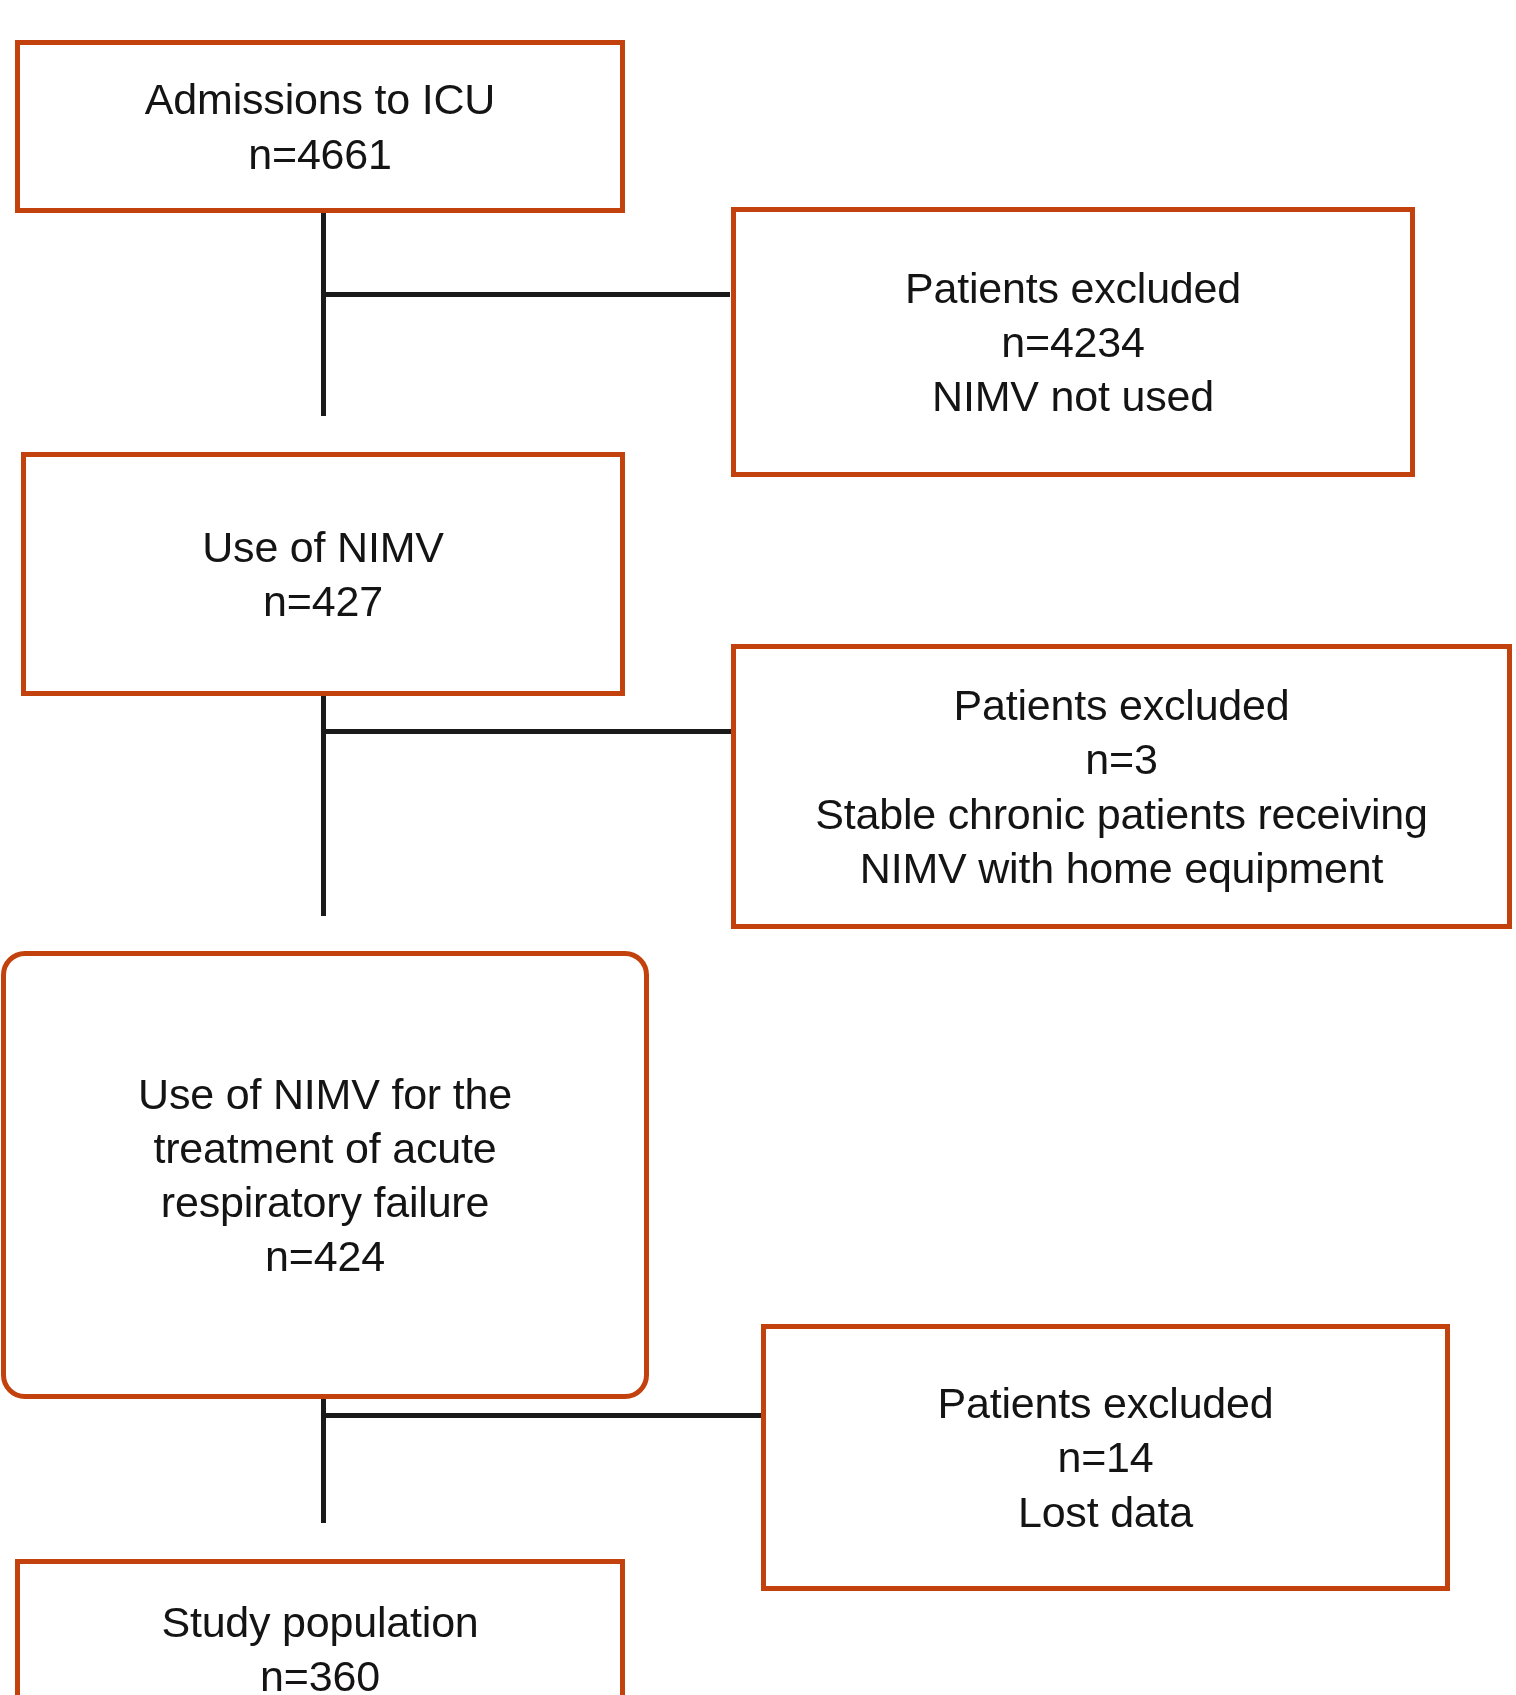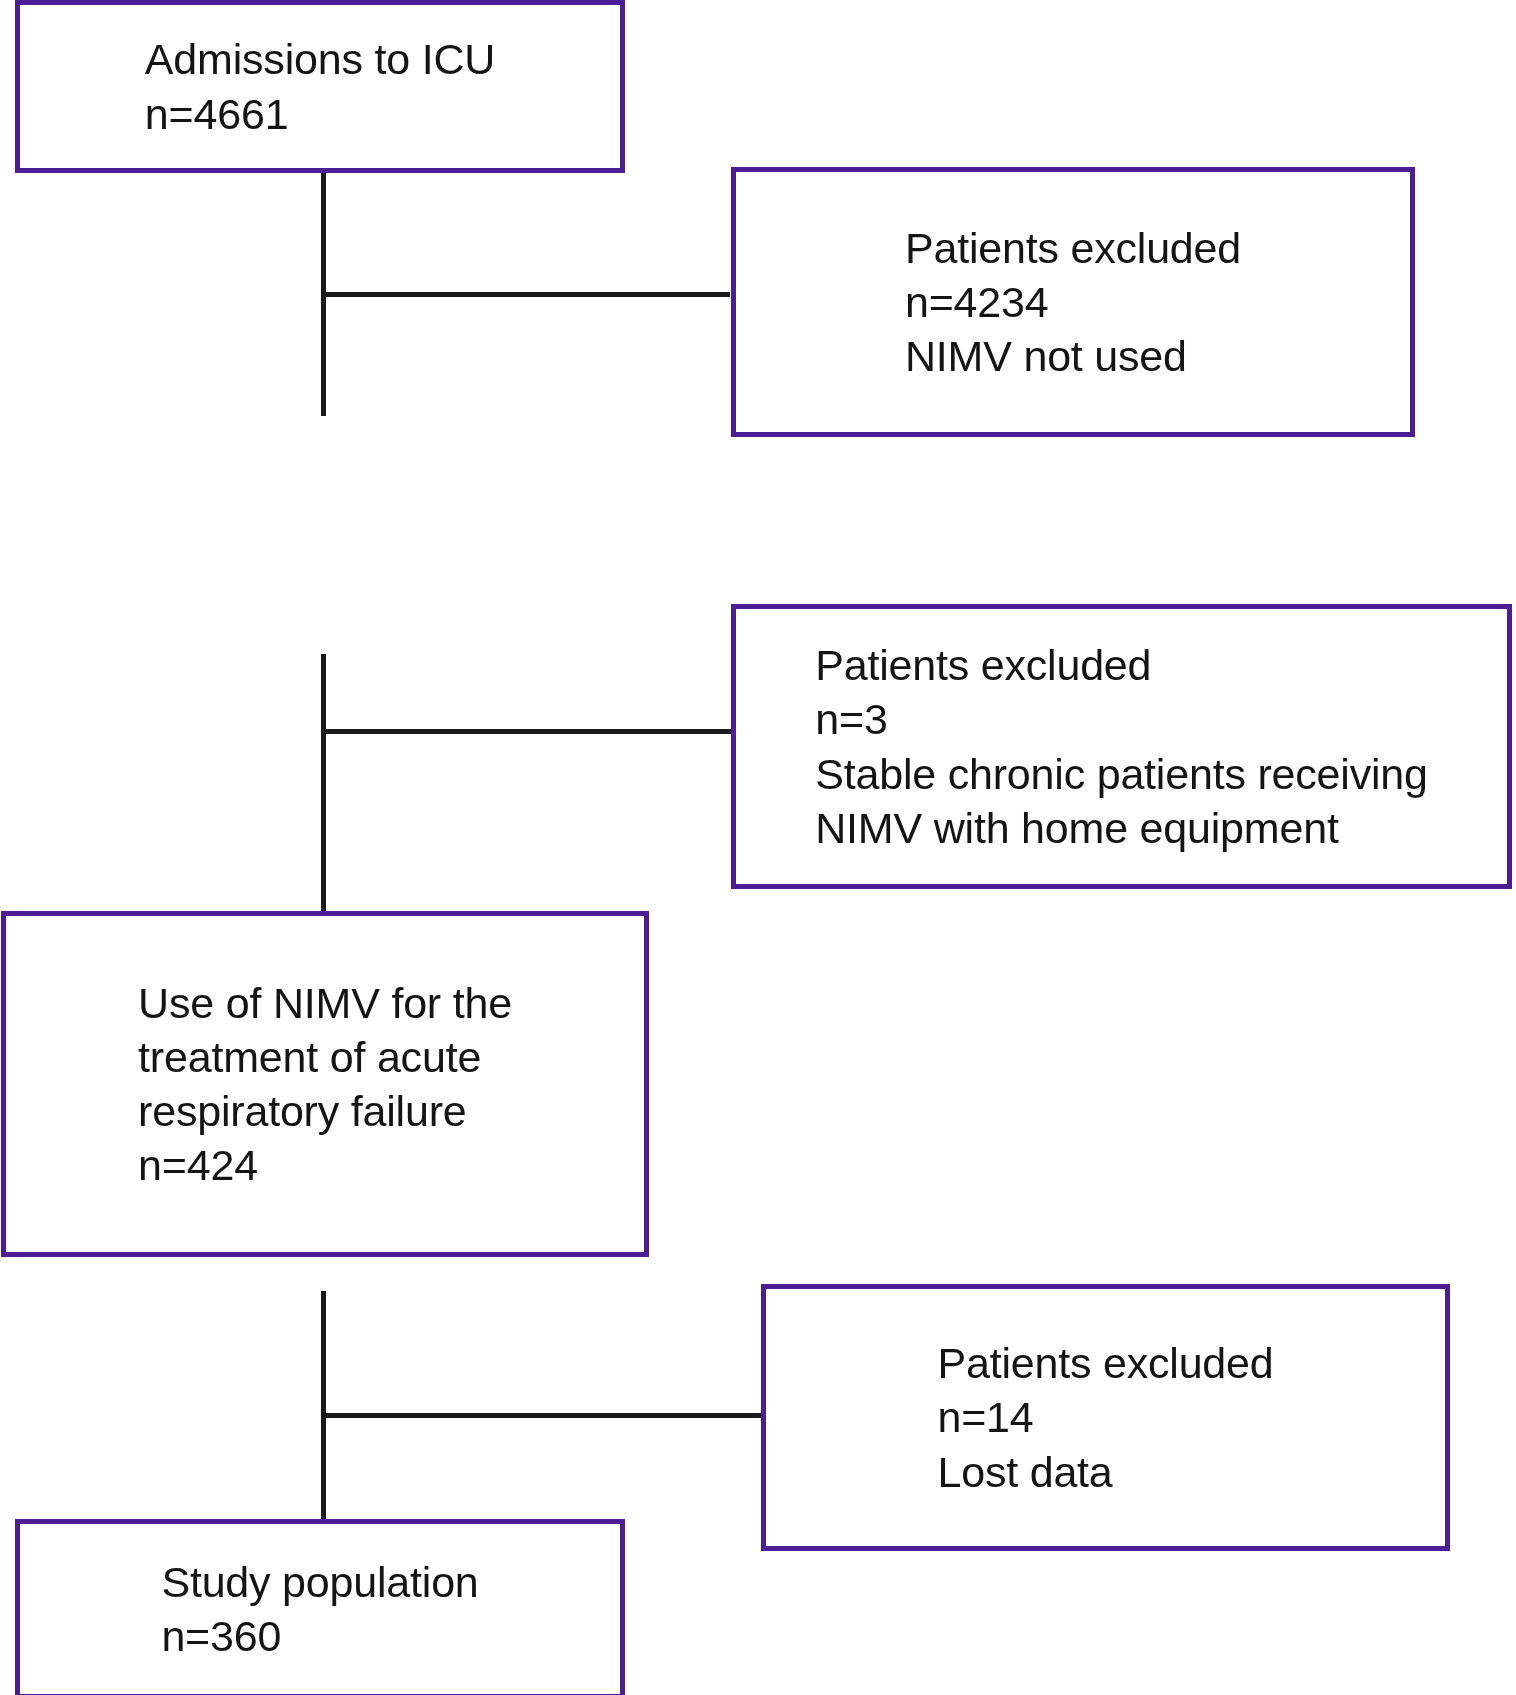--- a/index.html
+++ b/index.html
@@ -12,26 +12,28 @@
     width: 1516px;
     height: 1695px;
     background: #ffffff;
     font-family: "Liberation Sans", sans-serif;
     color: #141414;
     overflow: hidden;
   }
   .node {
     position: absolute;
     box-sizing: border-box;
-    border: 5px solid #4c1d95;
+    border: 5px solid #c2410c;
     background: #ffffff;
     display: flex;
     align-items: center;
     justify-content: center;
+    text-align: center;
     z-index: 2;
+    margin-top: 40px;
   }
   .node .txt {
     font-size: 43px;
     line-height: 1.26;
     letter-spacing: -0.2px;
     white-space: pre-line;
     padding: 0 10px;
   }
   .node.big .txt { font-size: 43px; }
   .connector {
@@ -60,29 +62,33 @@
     <div class="txt">Admissions to ICU
 n=4661</div>
   </div>
 
   <div class="node" style="left:731px; top:167px; width:684px; height:270px;">
     <div class="txt">Patients excluded
 n=4234
 NIMV not used</div>
   </div>
 
+  <div class="node" style="left:21px; top:412px; width:604px; height:244px;">
+    <div class="txt">Use of NIMV
+n=427</div>
+  </div>
 
   <div class="node" style="left:731px; top:604px; width:781px; height:285px;">
     <div class="txt">Patients excluded
 n=3
 Stable chronic patients receiving
 NIMV with home equipment</div>
   </div>
 
-  <div class="node big" style="left:1px; top:911px; width:648px; height:346px;">
+  <div class="node big" style="left:1px; top:911px; width:648px; height:448px;border-radius:24px;">
     <div class="txt">Use of NIMV for the
 treatment of acute
 respiratory failure
 n=424</div>
   </div>
 
   <div class="node" style="left:761px; top:1284px; width:689px; height:267px;">
     <div class="txt">Patients excluded
 n=14
 Lost data</div>

